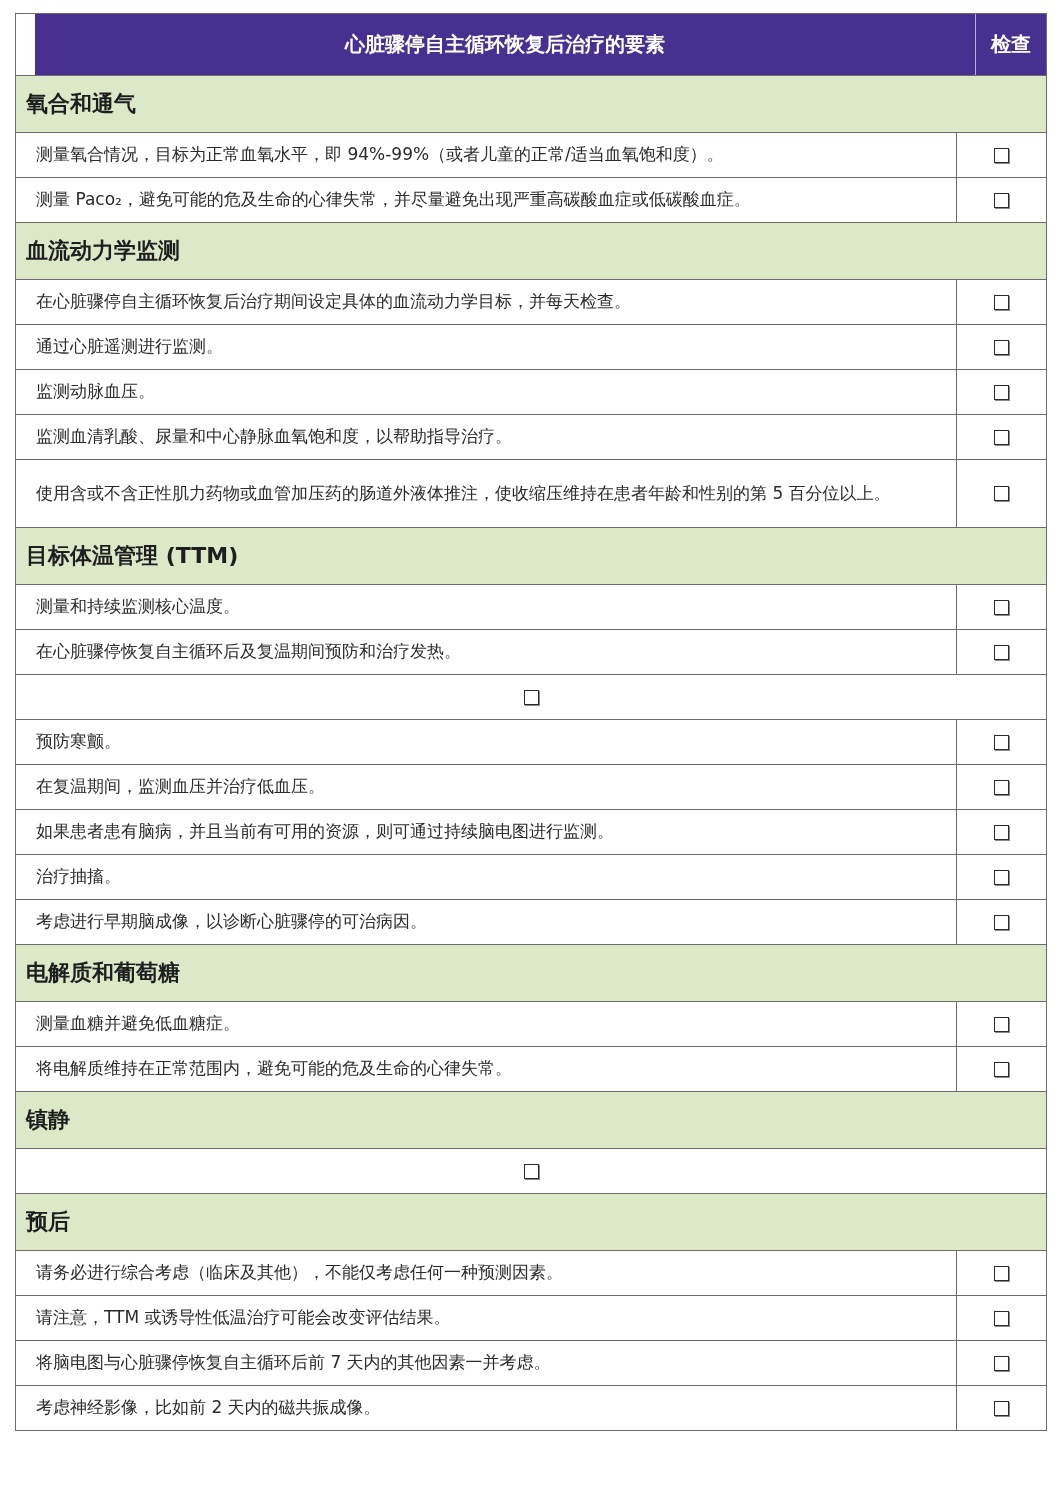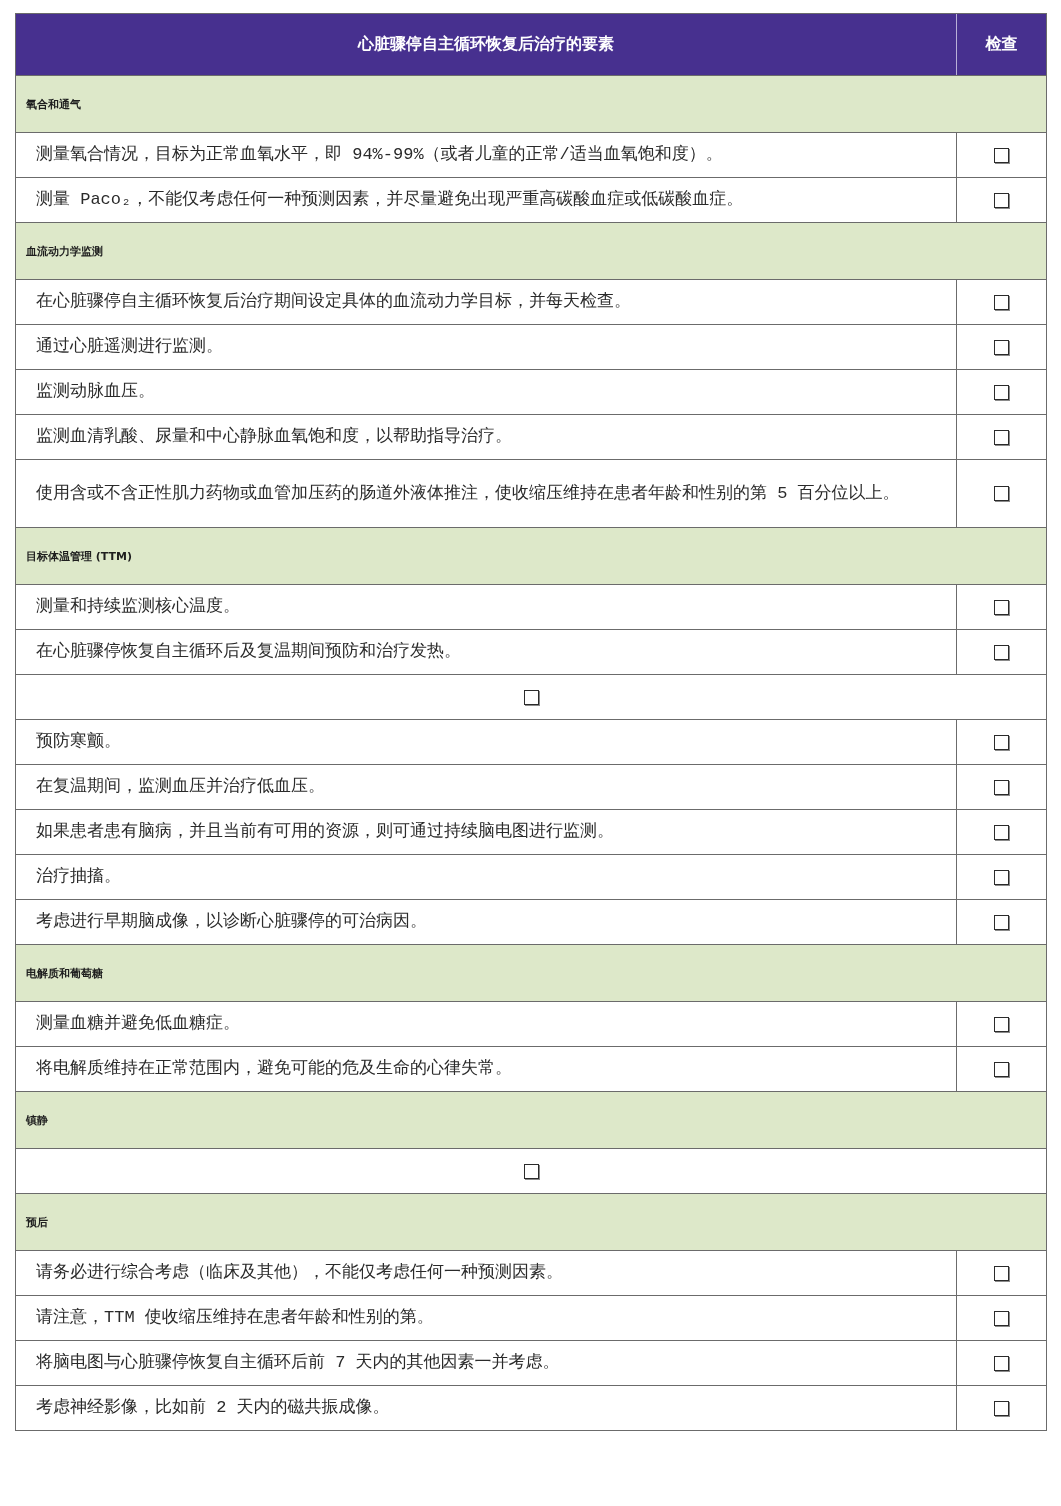--- a/index.html
+++ b/index.html
@@ -2,30 +2,30 @@
 <html><head>
 <meta charset="utf-8">
 <style>
   html, body { margin: 0; padding: 0; background: #ffffff; }
   body { width: 1061px; height: 1506px; position: relative; font-family: "DejaVu Sans", "Liberation Sans", sans-serif; }
   .tbl {
     position: absolute; left: 15px; top: 13px; width: 1032px;
     border: 1.5px solid #6b6b6b; box-sizing: border-box;
     border-collapse: collapse;
   }
-  .hdr { display: flex; height: 61px; background: #47308f; color: #ffffff; font-weight: bold; font-size: 16px; }
+  .hdr { display: flex; height: 61px; background: #47308f; color: #ffffff; font-weight: bold; font-size: 20px; margin-left: 19px; }
   .hdr .main { width: 941px; display: flex; align-items: center; justify-content: center; border-right: 1.5px solid #b9b0d8; box-sizing: border-box; }
   .hdr .chk { flex: 1; display: flex; align-items: center; justify-content: center; }
   .sec {
     height: 57px; background: #dde8c9; display: flex; align-items: center;
-    padding-left: 10px; font-weight: bold; font-size: 11px; color: #1e1e1e;
+    padding-left: 10px; font-weight: bold; font-size: 22px; color: #1e1e1e;
     border-top: 1.5px solid #6b6b6b; box-sizing: border-box;
   }
   .row { display: flex; border-top: 1.5px solid #6b6b6b; box-sizing: border-box; min-height: 45px; background: #ffffff; }
-  .row .txt { width: 941px; box-sizing: border-box; padding: 0 20px; display: flex; align-items: center; font-size: 17px; color: #2a2a2a; border-right: 1.5px solid #6b6b6b; line-height: 1.4; font-family: Liberation Mono, monospace; }
+  .row .txt { width: 941px; box-sizing: border-box; padding: 0 20px; display: flex; align-items: center; font-size: 17px; color: #2a2a2a; border-right: 1.5px solid #6b6b6b; line-height: 1.4; }
   .row.tall { min-height: 68px; }
   .row .cb { flex: 1; display: flex; align-items: center; justify-content: center; }
   .box { width: 13px; height: 13px; border: 1.6px solid #2b2b2b; box-shadow: 1px 1px 0 #8a8a8a; background: #fff; cursor: pointer; }
 </style>
 </head>
 <body>
 
 <div class="tbl">
   <div class="hdr">
     <div class="main">心脏骤停自主循环恢复后治疗的要素</div>
@@ -33,21 +33,21 @@
   </div>
 
   <div class="sec">氧合和通气</div>
   <div class="row">
       <div class="txt">测量氧合情况，目标为正常血氧水平，即 94%-99%（或者儿童的正常/适当血氧饱和度）。</div>
       <div class="cb">
         <div class="box"></div>
       </div>
     </div>
   <div class="row">
-      <div class="txt">测量 Paco₂，不能仅考虑任何一种预测因素，并尽量避免出现严重高碳酸血症或低碳酸血症。</div>
+      <div class="txt">测量 Paco₂，避免可能的危及生命的心律失常，并尽量避免出现严重高碳酸血症或低碳酸血症。</div>
       <div class="cb">
         <div class="box"></div>
       </div>
     </div>
 
   <div class="sec">血流动力学监测</div>
   <div class="row">
       <div class="txt">在心脏骤停自主循环恢复后治疗期间设定具体的血流动力学目标，并每天检查。</div>
       <div class="cb">
         <div class="box"></div>
@@ -150,21 +150,21 @@
     </div>
 
   <div class="sec">预后</div>
   <div class="row">
       <div class="txt">请务必进行综合考虑（临床及其他），不能仅考虑任何一种预测因素。</div>
       <div class="cb">
         <div class="box"></div>
       </div>
     </div>
   <div class="row">
-      <div class="txt">请注意，TTM 使收缩压维持在患者年龄和性别的第。</div>
+      <div class="txt">请注意，TTM 或诱导性低温治疗可能会改变评估结果。</div>
       <div class="cb">
         <div class="box"></div>
       </div>
     </div>
   <div class="row">
       <div class="txt">将脑电图与心脏骤停恢复自主循环后前 7 天内的其他因素一并考虑。</div>
       <div class="cb">
         <div class="box"></div>
       </div>
     </div>

